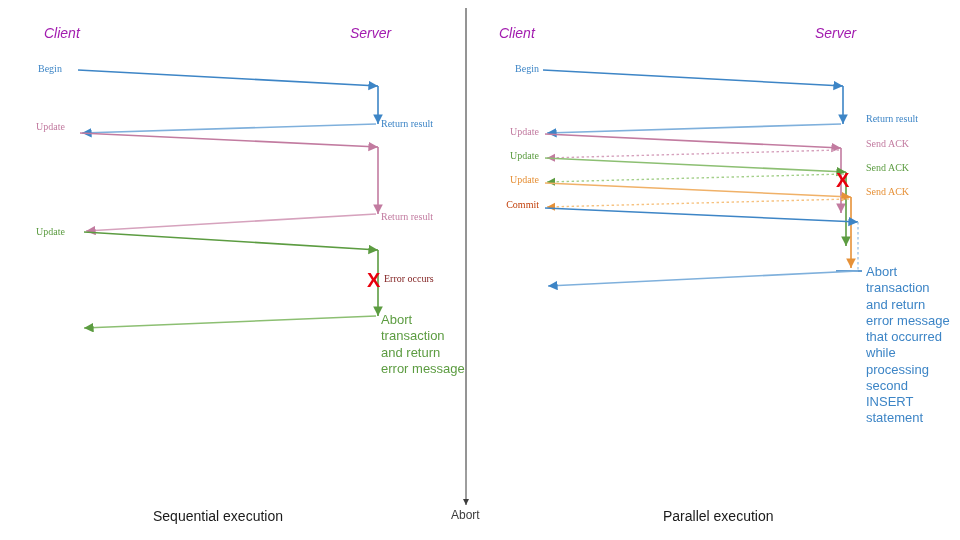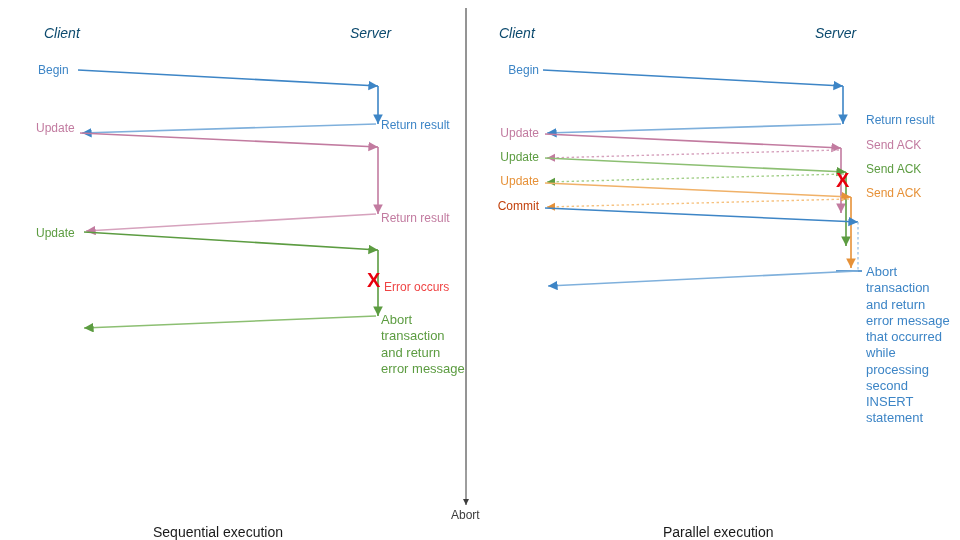--- a/index.html
+++ b/index.html
@@ -4,23 +4,23 @@
 <style>
   html,body{margin:0;padding:0;}
   body{
     width:960px;height:540px;background:#ffffff;
     font-family:"Liberation Sans", sans-serif;
     overflow:hidden;position:relative;
   }
   #root{position:absolute;inset:0;}
   svg.layer{position:absolute;left:0;top:0;width:960px;height:540px;}
   .lbl{position:absolute;white-space:pre;line-height:1.18;}
-  .actor{font-style:italic;font-size:14px;color:#0c4a6e;}
-  .msg{font-size:12px;}
-  .caption{font-size:14px;color:#1a1a1a;margin-top:16px;}
+  .actor{font-style:italic;font-size:14px;color:#a21caf;}
+  .msg{font-size:10px;font-family:Liberation Serif, serif;}
+  .caption{font-size:14px;color:#1a1a1a;}
   .timelbl{font-size:12px;color:#3c3c3c;}
   .xmark{position:absolute;font-size:20px;font-weight:bold;color:#e8000d;
          font-family:"Liberation Sans", sans-serif;line-height:1;}
   .rblock{font-size:13px;line-height:1.25;}
   .right-al{text-align:right;}
 </style>
 </head>
 <body>
 
 <div id="root">
@@ -95,21 +95,21 @@
   <div class="lbl actor" style="left:44px;top:25px;">Client</div>
   <div class="lbl actor" style="left:350px;top:25px;">Server</div>
 
   <div class="lbl msg" style="left:38px;top:63px;color:#3d85c6;">Begin</div>
   <div class="lbl msg" style="left:381px;top:118px;color:#3d85c6;">Return result</div>
   <div class="lbl msg" style="left:36px;top:121px;color:#c27ba0;">Update</div>
   <div class="lbl msg" style="left:381px;top:211px;color:#c27ba0;">Return result</div>
   <div class="lbl msg" style="left:36px;top:226px;color:#5c9c41;">Update</div>
 
   <div class="xmark" style="left:367px;top:270px;">X</div>
-  <div class="lbl msg" style="left:384px;top:280px;color:#ef4444;">Error occurs</div>
+  <div class="lbl msg" style="left:384px;top:273px;color:#7f1d1d;">Error occurs</div>
 
   <div class="lbl rblock" style="left: 381px; top: 312px; color: rgb(92, 156, 65); white-space: pre;">Abort
 transaction
 and return
 error message</div>
 
   <div class="lbl caption" style="left:153px;top:508px;">Sequential execution</div>
 
   <div class="lbl actor" style="left:499px;top:25px;">Client</div>
   <div class="lbl actor" style="left:815px;top:25px;">Server</div>

